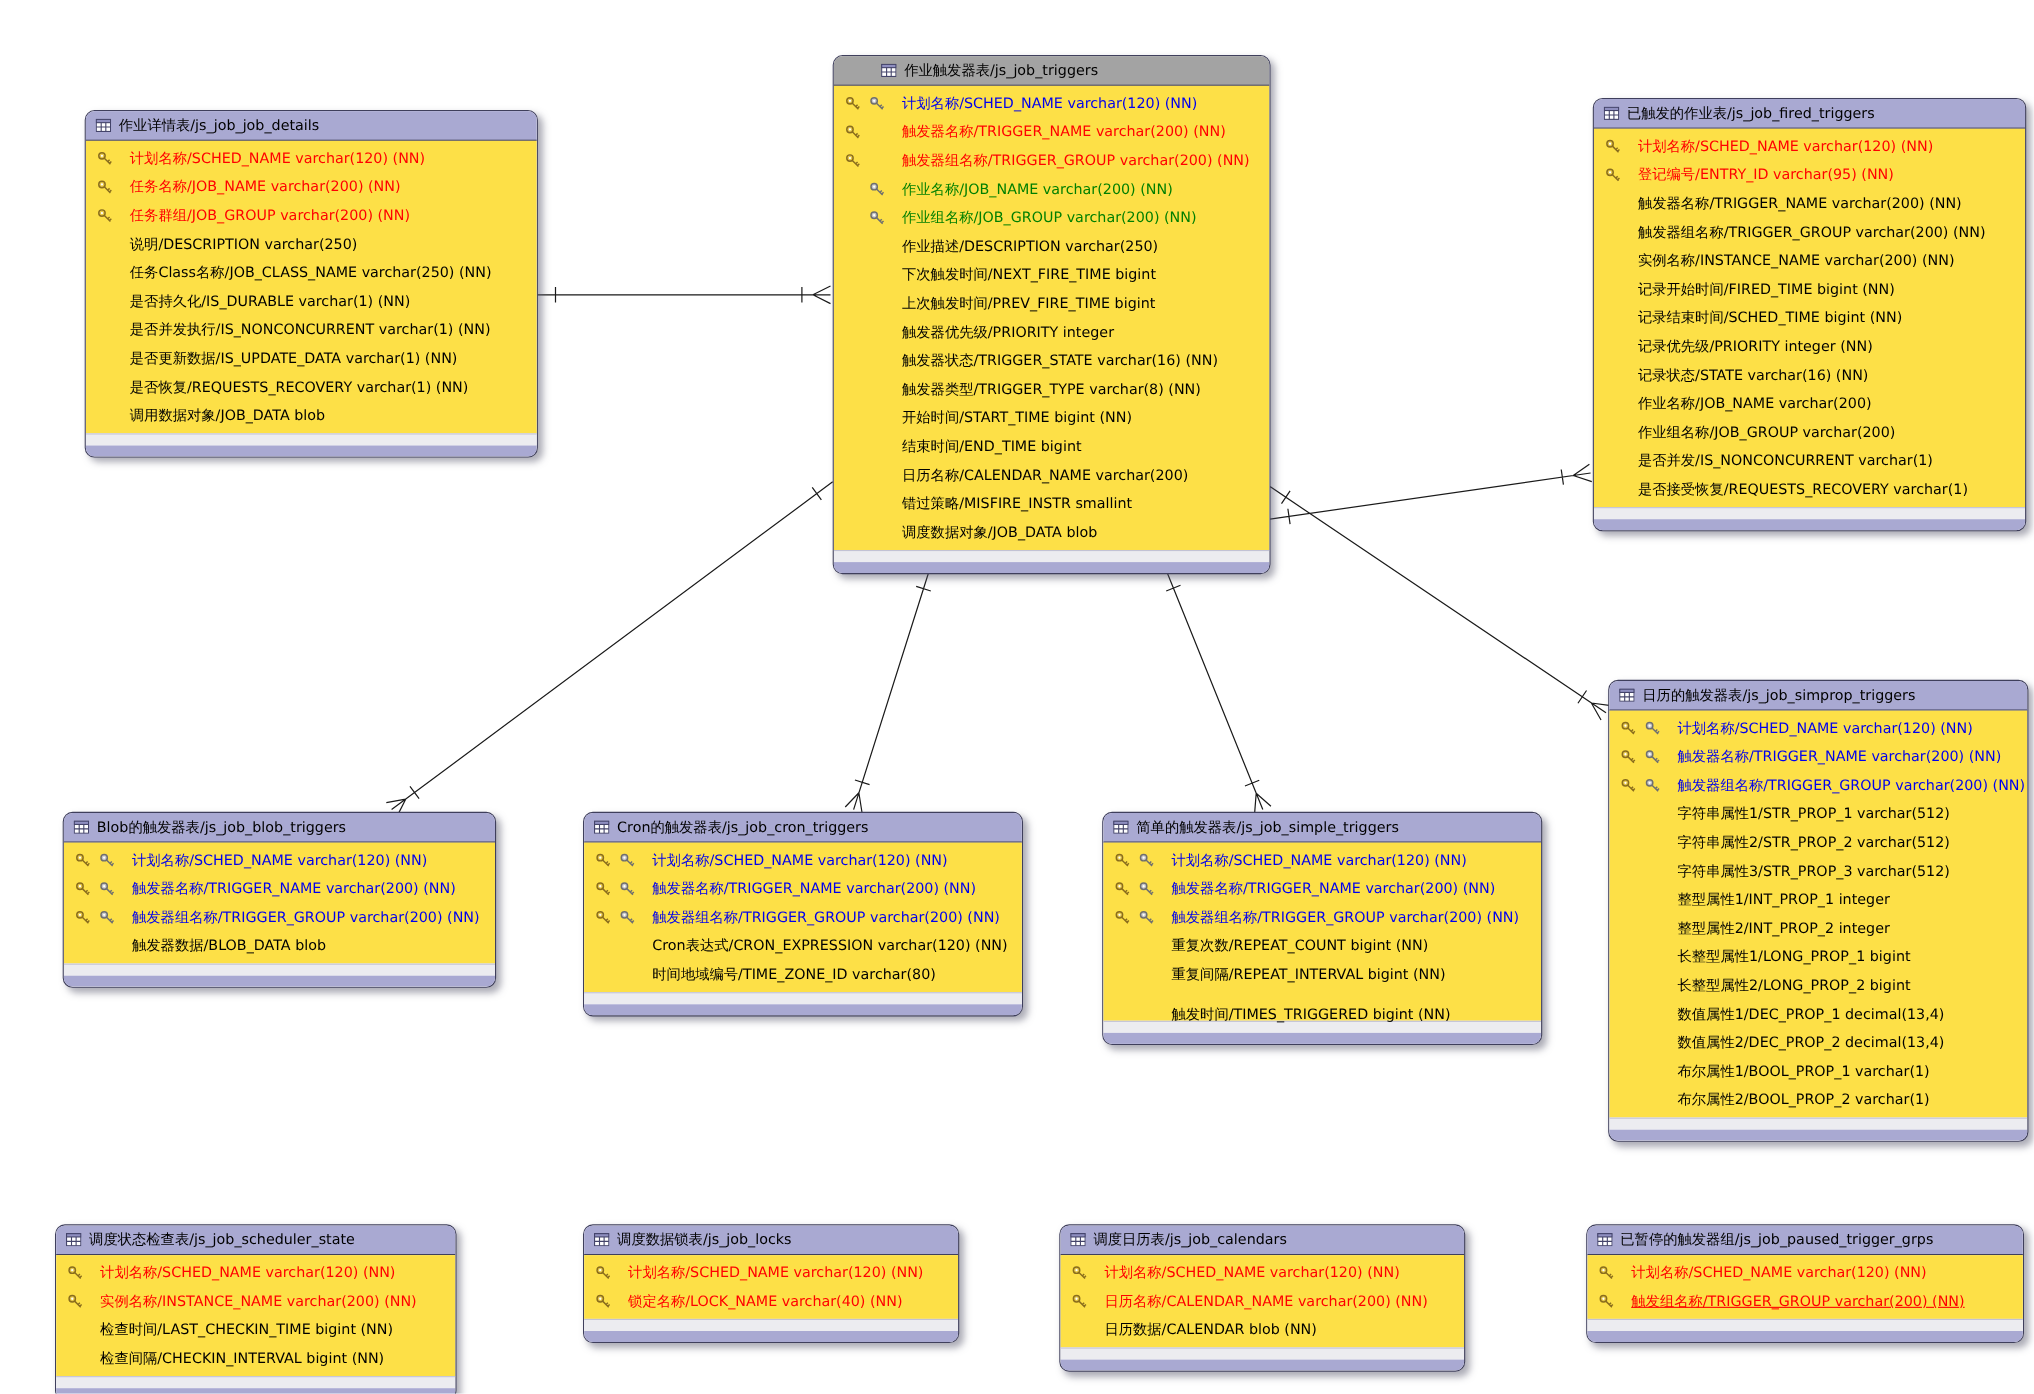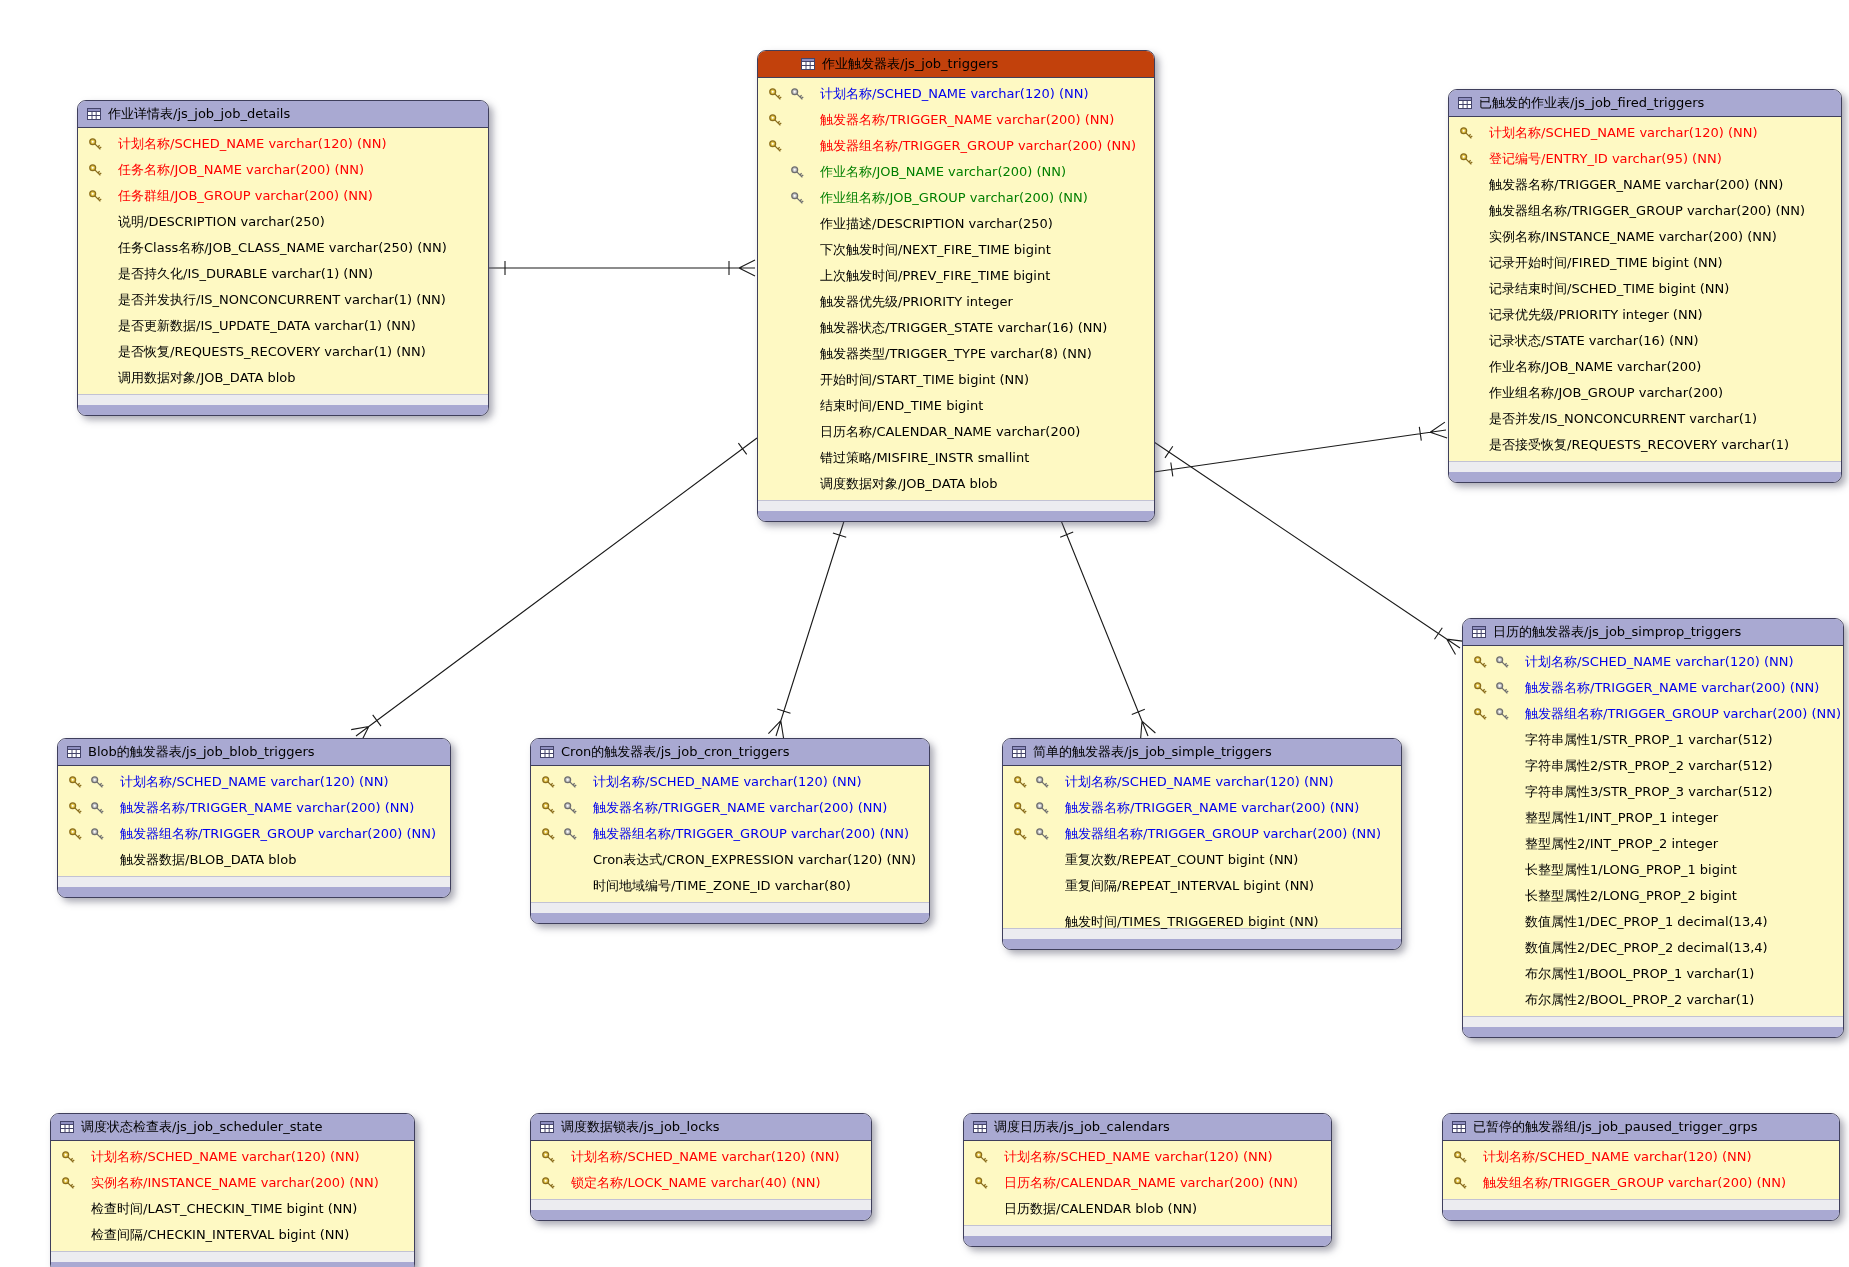--- a/index.html
+++ b/index.html
@@ -11,21 +11,21 @@
   .db-table{
     position:absolute;z-index:1;background:#ffffff;
     border:1.6px solid #3f3f5c;border-radius:9px;overflow:hidden;
     box-shadow:4px 4px 7px rgba(90,90,110,.5);
   }
   .hdr{
     height:26px;display:flex;align-items:center;gap:7px;padding:0 9px;
     border-bottom:1px solid #3f3f5c;
   }
   .title{font-size:13px;color:#000;white-space:nowrap;}
-  .rows{padding:3px 0;background:#fef9c3;}
+  .rows{padding:3px 0;background:#fde047;}
   .row{height:26px;display:flex;align-items:center;padding:0 10px;white-space:nowrap;}
   .keys{display:flex;flex:0 0 auto;}
   .slot{width:22px;height:16px;display:flex;align-items:center;}
   .coltext{font-size:13px;margin-left:8px;}
   .foot1{height:10px;border-top:1px solid #c2c2d4;}
   .foot2{height:10px;}
 </style>
 </head>
 <body>
 
@@ -132,21 +132,21 @@
           <span class="keys">
             <span class="slot"></span>
           </span>
           <span class="coltext" style="color: rgb(0, 0, 0);">调用数据对象/JOB_DATA blob</span>
         </div>
       </div>
       <div class="foot1" style="background: rgb(236, 236, 240);"></div>
       <div class="foot2" style="background: rgb(169, 169, 210);"></div>
     </div>
     <div class="db-table" style="left: 757px; top: 50px; width: 396px; border-color: rgb(63, 63, 92);">
-      <div class="hdr" style="background: #c2410c; padding-left: 43px;">
+      <div class="hdr" style="background: #a3a3a3; padding-left: 43px;">
         <svg width="14" height="12" viewBox="0 0 14 12">
   <rect x="0.5" y="0.5" width="13" height="11" fill="#ffffff" stroke="#44446a"></rect>
   <rect x="0.5" y="0.5" width="13" height="3" fill="#8f8fc0" stroke="#44446a"></rect>
   <line x1="5" y1="3.5" x2="5" y2="11.5" stroke="#44446a"></line>
   <line x1="9.2" y1="3.5" x2="9.2" y2="11.5" stroke="#44446a"></line>
   <line x1="0.5" y1="7.5" x2="13.5" y2="7.5" stroke="#44446a"></line>
 </svg>
         <span class="title">作业触发器表/js_job_triggers</span>
       </div>
       <div class="rows">
@@ -1064,19 +1064,19 @@
             <span class="slot">
               <svg width="15" height="15" viewBox="0 0 16 16">
     <g stroke="#8a6d1d" stroke-width="1.4" fill="#e6c84a">
       <circle cx="5" cy="5" r="3.1"></circle>
       <path d="M7.3 7.3 L13.2 13.2 M10.6 10.6 L12.4 8.8 M12.3 12.3 L14.1 10.5" fill="none"></path>
     </g>
     <circle cx="5" cy="5" r="1.1" fill="#ffffff"></circle>
   </svg>
             </span>
           </span>
-          <span class="coltext" style="color: rgb(255, 0, 0);">触发组名称/TRIGGER_GROUP varchar(200) (NN)</span>
+          <span class="coltext" style="color: rgb(255, 0, 0); text-decoration: underline;">触发组名称/TRIGGER_GROUP varchar(200) (NN)</span>
         </div>
       </div>
       <div class="foot1" style="background: rgb(236, 236, 240);"></div>
       <div class="foot2" style="background: rgb(169, 169, 210);"></div>
     </div>
   </div>
 
 </body></html>

